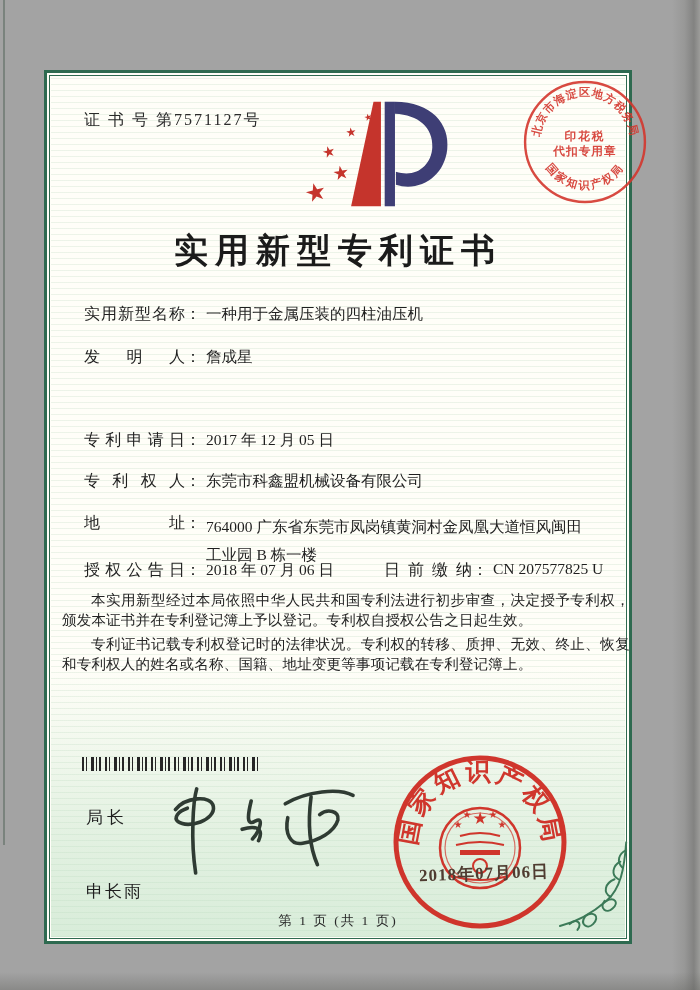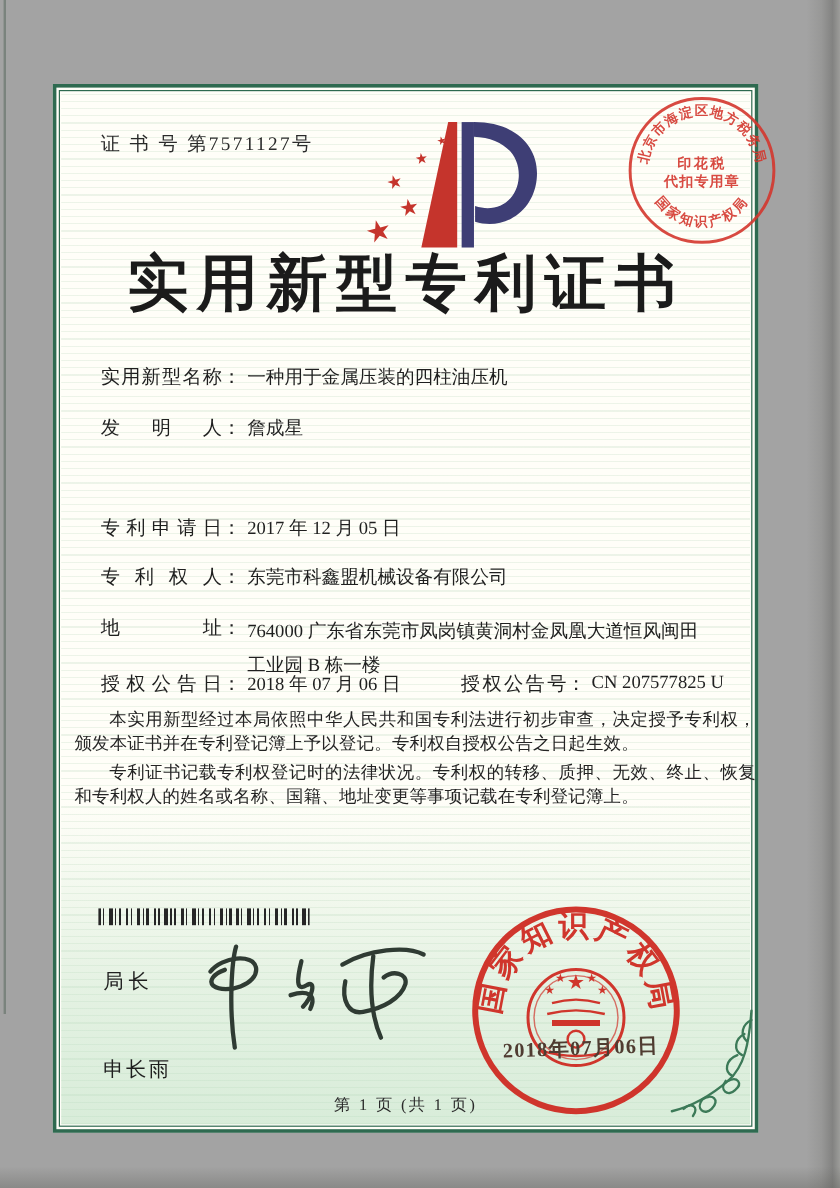--- a/index.html
+++ b/index.html
@@ -23,22 +23,22 @@
   .frame-inner { position:absolute; inset:2px; border:1px solid #2e6a50; }
   .guilloche { position:absolute; inset:4px;
     background:repeating-linear-gradient(0deg, rgba(125,180,135,0.14) 0 1px, rgba(255,255,255,0) 1px 6px); }
   .green-tint { position:absolute; left:4px; right:4px; bottom:4px; height:270px;
     background:linear-gradient(to bottom, rgba(190,225,195,0) 0%, rgba(183,221,190,0.38) 60%, rgba(178,219,187,0.5) 100%); }
 
   .cert-no { position:absolute; left:84px; top:110px; font-size:16px; letter-spacing:2px; color:#2a2a2a; }
 
   .logo { position:absolute; left:286px; top:98px; }
 
-  .title { position:absolute; left:44px; width:588px; top:202px; text-align:center;
-    font-size:51px; font-weight:bold; letter-spacing:7px; color:#1b1b1b; }
+  .title { position:absolute; left:44px; width:588px; top:228px; text-align:center;
+    font-size:34px; font-weight:bold; letter-spacing:7px; color:#1b1b1b; }
 
   .field-row { position:absolute; left:84px; white-space:nowrap; }
   .flabel { display:inline-block; width:101px; font-size:16px; text-align:justify; text-align-last:justify; vertical-align:top; color:#1f1f1f; }
   .fcolon { font-size:16px; vertical-align:top; }
   .fvalue { font-size:15.5px; margin-left:5px; vertical-align:top; color:#1f1f1f; }
   .addr { display:inline-block; white-space:normal; width:436px; line-height:1.82; }
   .pair2 { position:absolute; left:300px; top:0; white-space:nowrap; }
 
   .paras { position:absolute; left:62px; top:590px; width:568px;
     font-size:14.5px; line-height:1.40; letter-spacing:0.2px; text-align:justify; color:#242424; }
@@ -108,21 +108,21 @@
   </div>
   <div class="field-row" style="top:471px">
     <span class="flabel">专利权人</span><span class="fcolon">：</span><span class="fvalue">东莞市科鑫盟机械设备有限公司</span>
   </div>
   <div class="field-row" style="top:513px">
     <span class="flabel">地址</span><span class="fcolon">：</span><span class="fvalue addr"><span>764000 广东省东莞市凤岗镇黄洞村金凤凰大道恒风闽田</span><br><span>工业园 B 栋一楼</span></span>
   </div>
   <div class="field-row" style="top:560px; width:545px;">
     <span class="flabel">授权公告日</span><span class="fcolon">：</span><span class="fvalue">2018 年 07 月 06 日</span>
     <span class="pair2">
-      <span class="flabel" style="width:88px">授权公告号</span><span class="fcolon">：</span><span class="fvalue">CN 207577825 U</span>
+      <span class="flabel" style="width:88px">日前缴纳</span><span class="fcolon">：</span><span class="fvalue">CN 207577825 U</span>
     </span>
   </div>
 
   <div class="paras">
     <p>本实用新型经过本局依照中华人民共和国专利法进行初步审查，决定授予专利权，颁发本证书并在专利登记簿上予以登记。专利权自授权公告之日起生效。</p>
     <p>专利证书记载专利权登记时的法律状况。专利权的转移、质押、无效、终止、恢复和专利权人的姓名或名称、国籍、地址变更等事项记载在专利登记簿上。</p>
   </div>
 
   <div class="barcode"></div>
 

